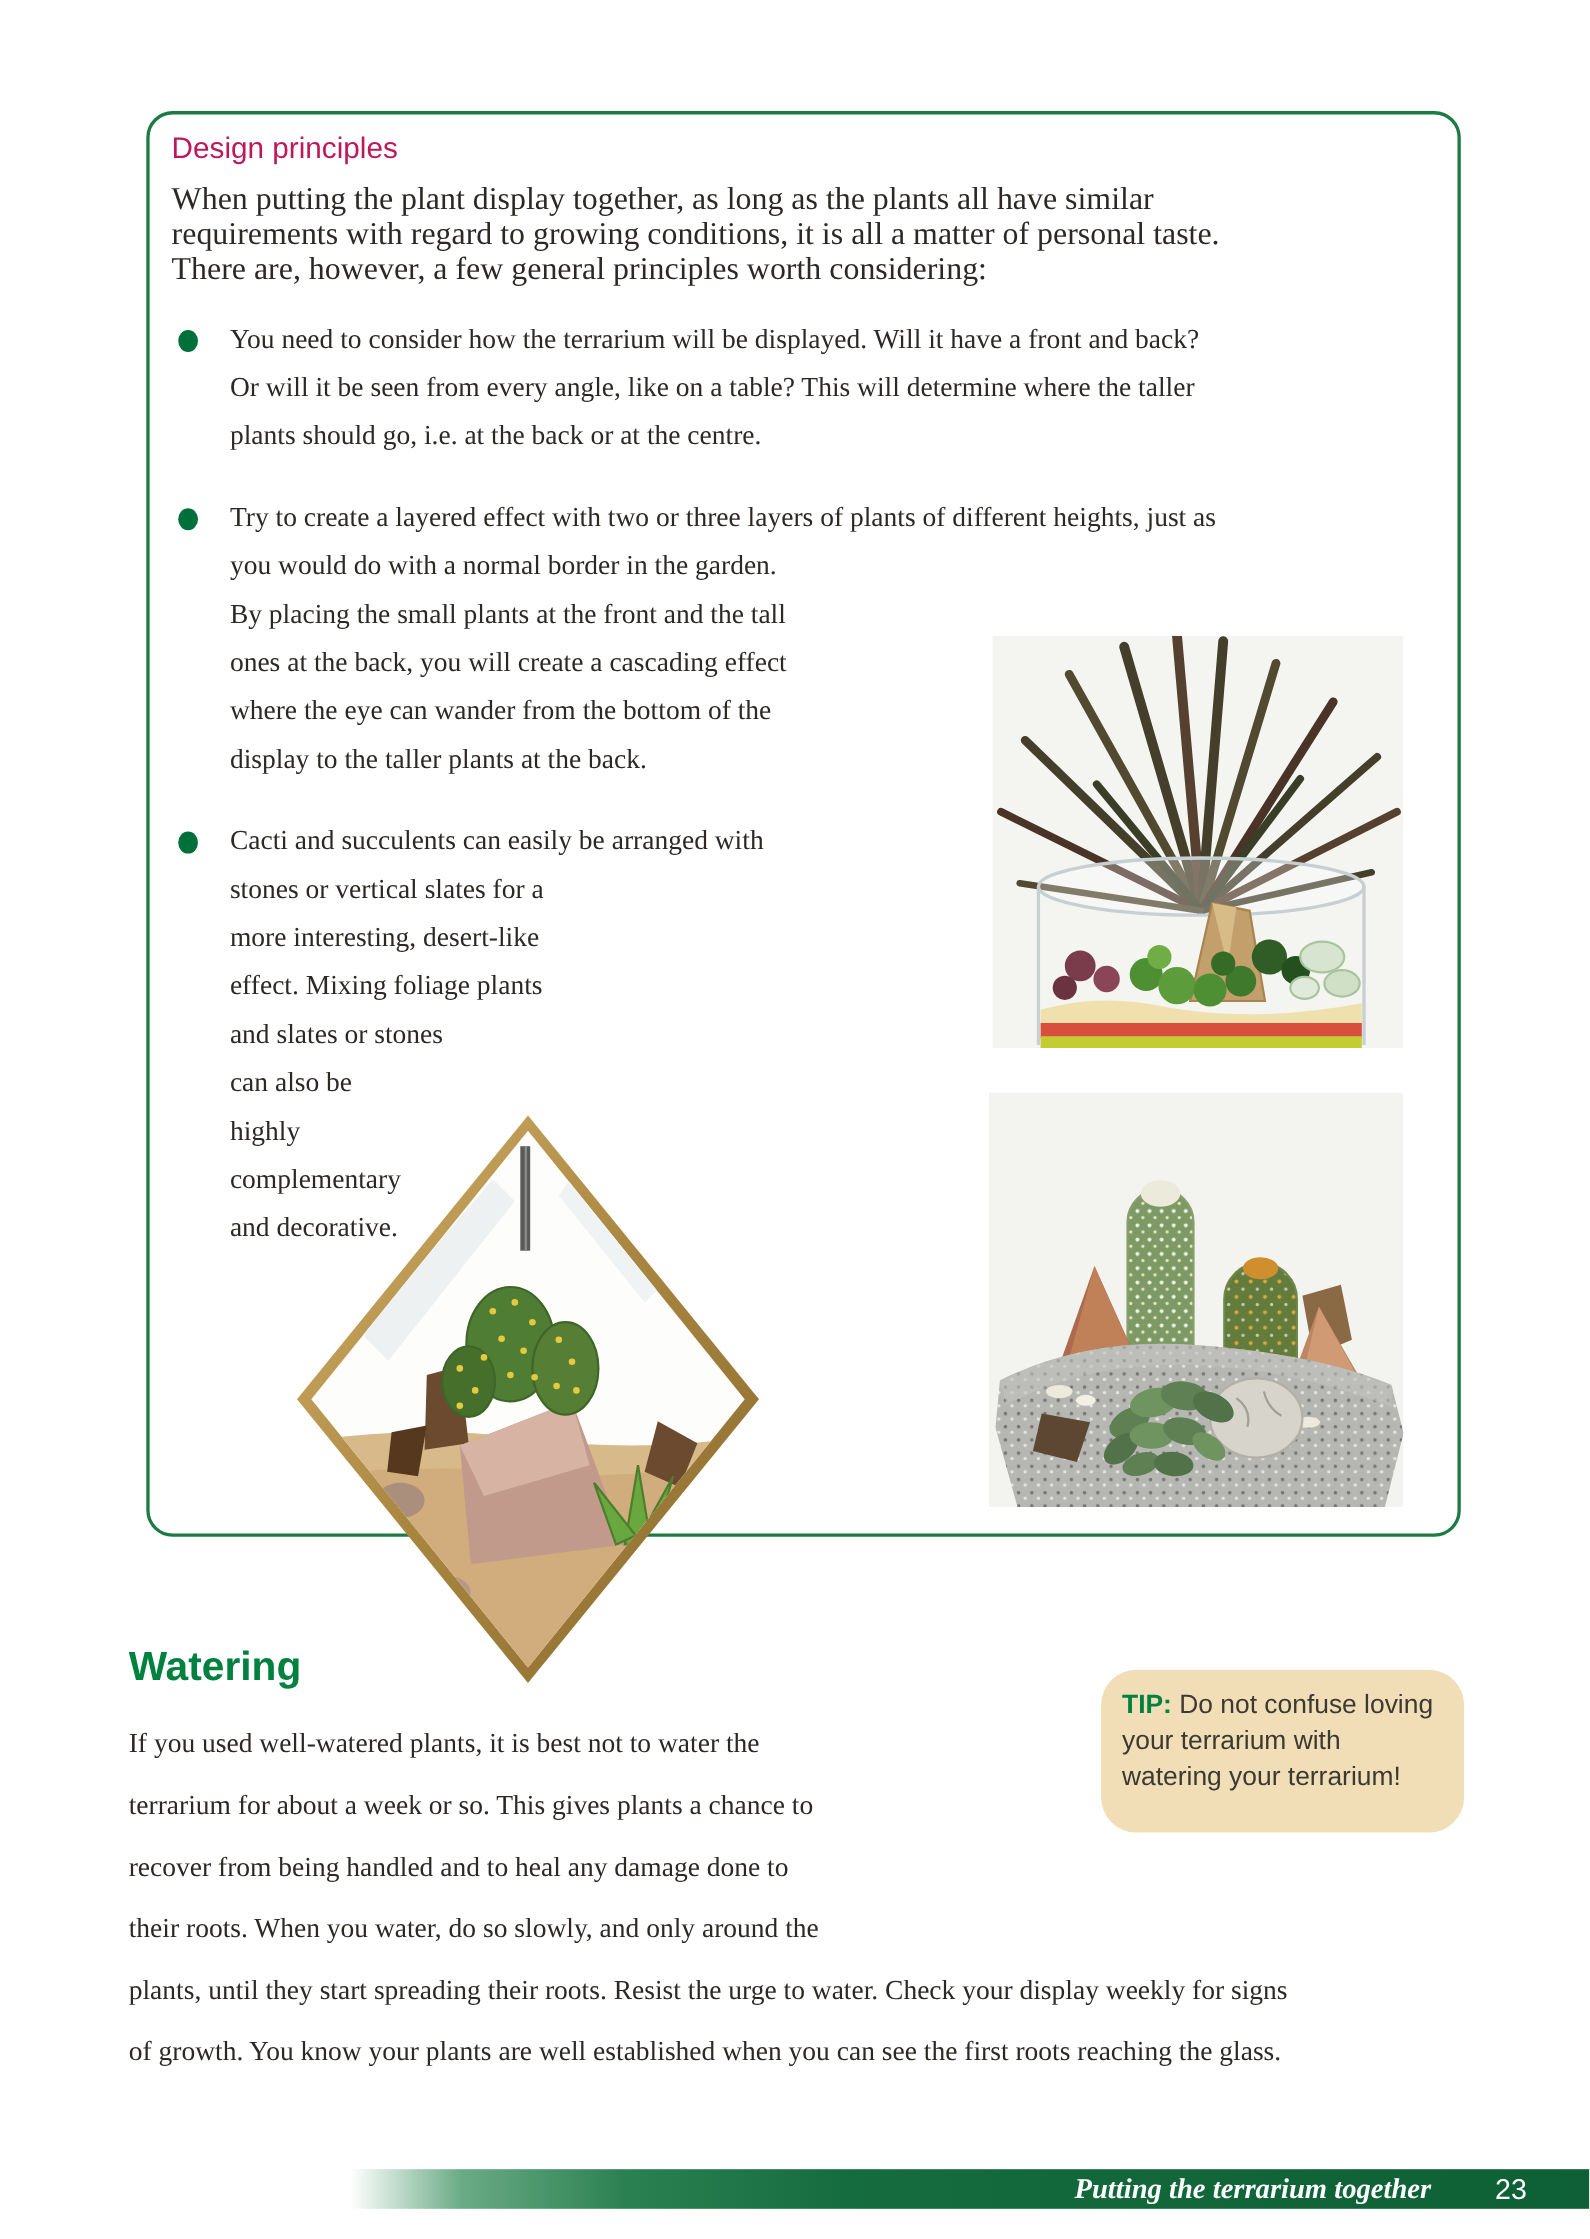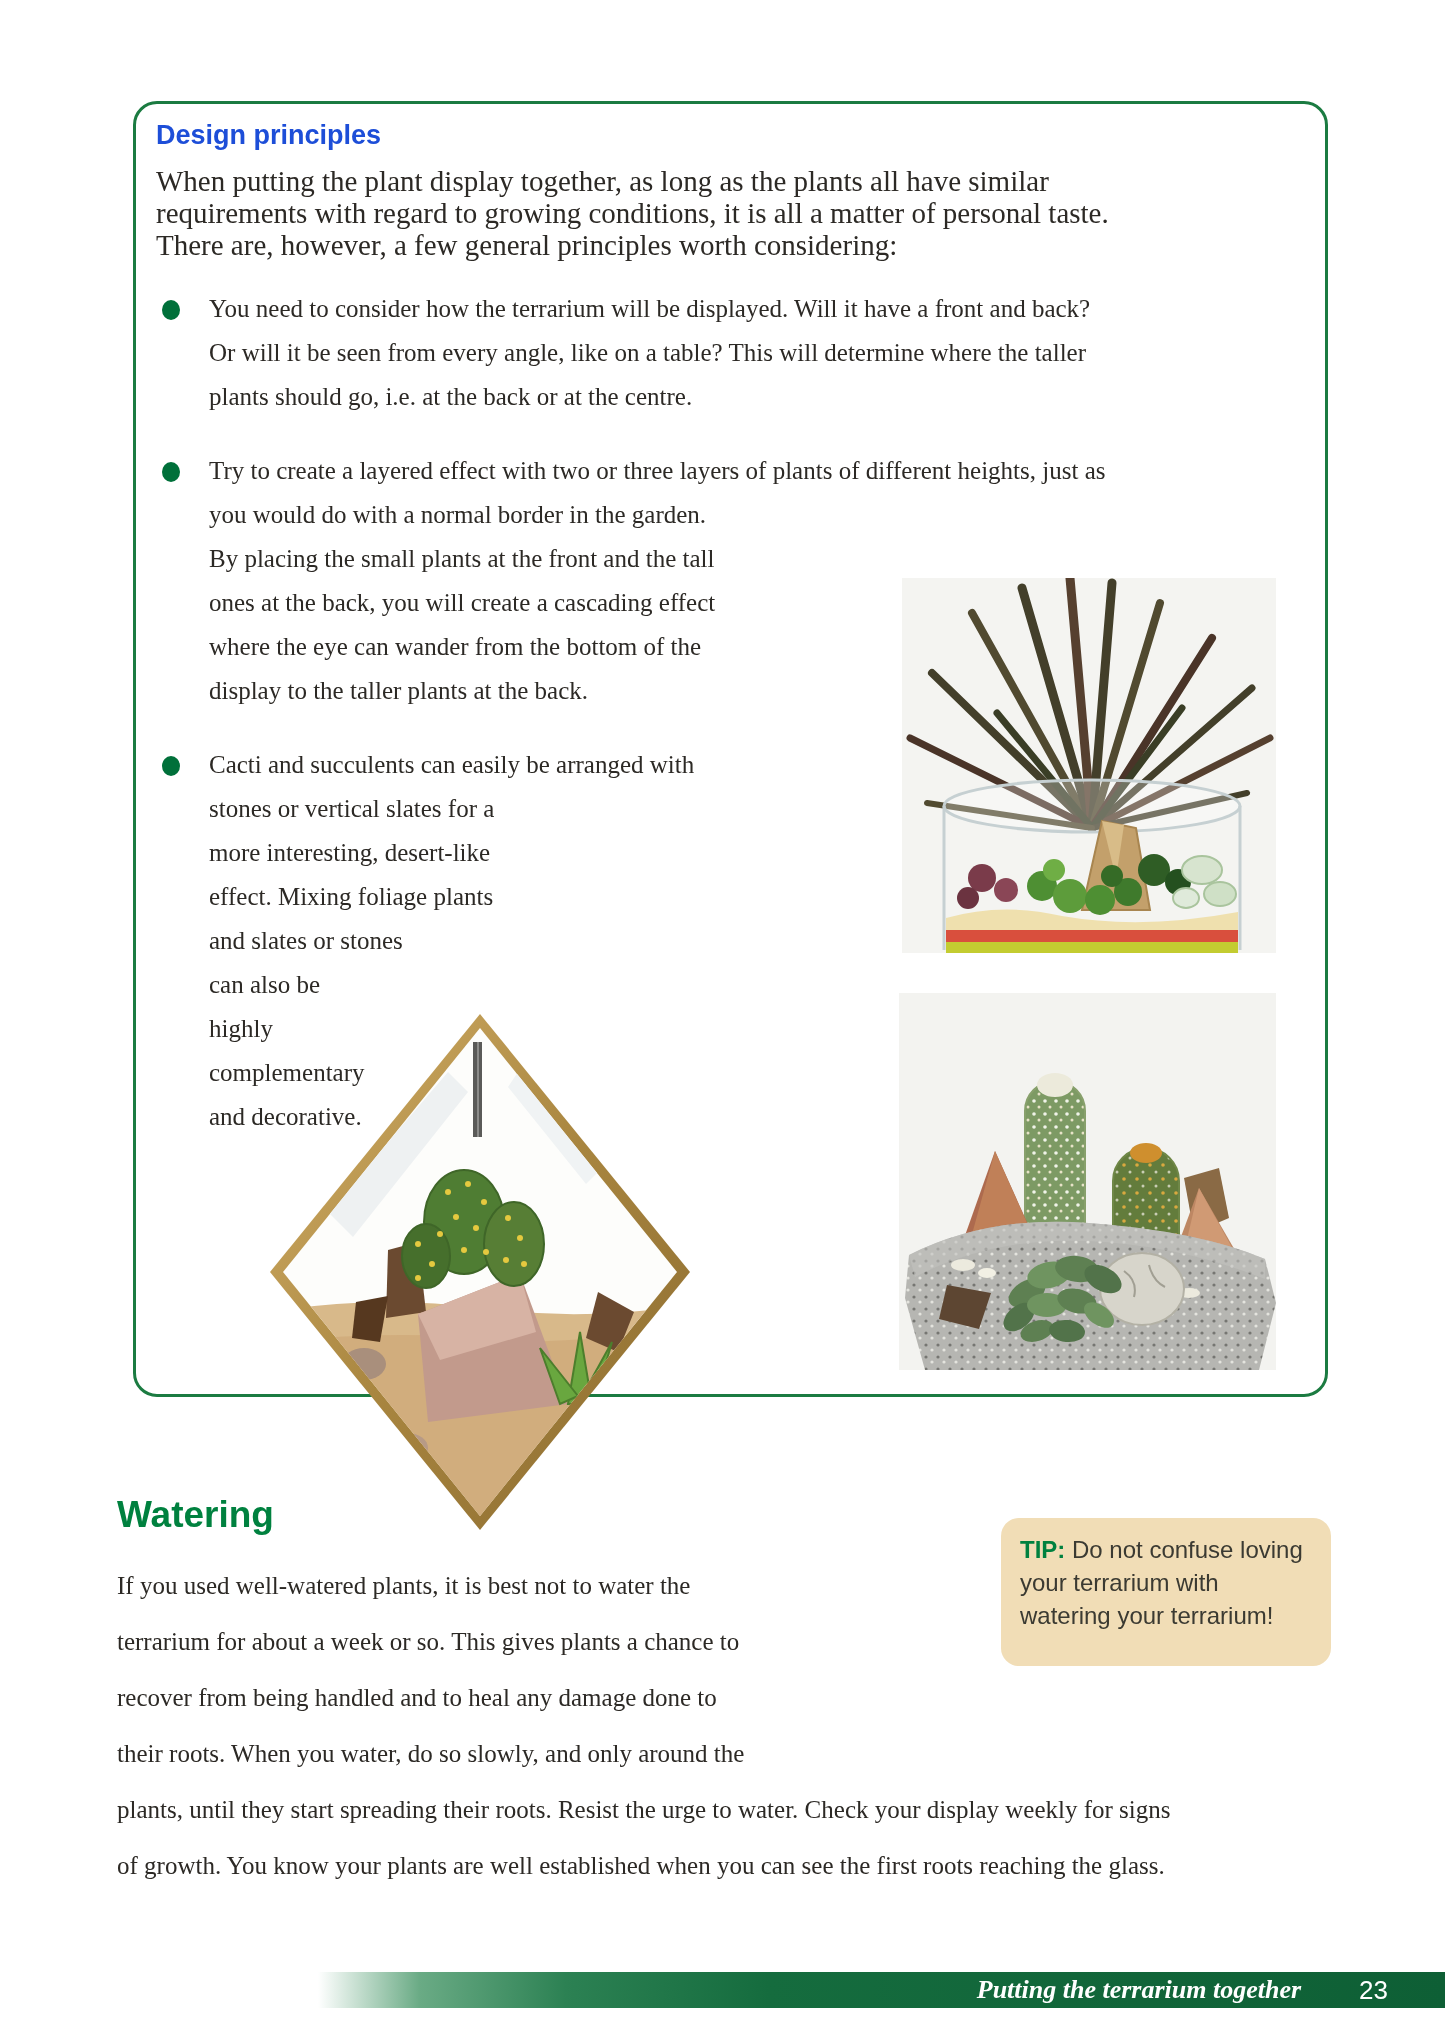--- a/index.html
+++ b/index.html
@@ -4,21 +4,21 @@
 <style>
   html,body{margin:0;padding:0;background:#ffffff;}
   .page{position:relative;width:1445px;height:2035px;background:#ffffff;overflow:hidden;
         font-family:"Liberation Serif", serif;color:#2c2925;}
 
   
   .design-box{position:absolute;left:133px;top:101px;width:1195px;height:1296px;
               border:3px solid #1b7b41;border-radius:24px;box-sizing:border-box;
               padding:16px 0 0 20px;}
   .design-box h3{margin:0 0 14px 0;font-family:"Liberation Sans", sans-serif;
-                 font-weight:bold;font-size:27px;color:#1d4ed8;}
+                 font-weight:normal;font-size:27px;color:#be185d;}
   .intro{margin:0 0 26px 0;max-width:985px;font-size:29px;line-height:32px;}
 
   ul.principles{list-style:none;margin:0;padding:0;}
   ul.principles li{position:relative;padding-left:53px;margin:0 0 30px 0;
                    font-size:25px;line-height:44px;}
   .dot{position:absolute;left:6px;top:13px;width:18px;height:20px;border-radius:50%;
        background:#00703a;}
   .li-body{position:relative;}
   .li-b1 .li-body{max-width:905px;}
   .li-b2 .li-body{max-width:930px;}
@@ -41,21 +41,21 @@
 
   
   .watering{position:absolute;left:117px;top:1494px;width:1060px;}
   .watering h2{margin:0 0 22px 0;font-family:"Liberation Sans", sans-serif;
                font-weight:bold;font-size:37px;color:#00813f;}
   .watering p{margin:0;font-size:25px;line-height:56px;}
   .tip-wrap{float:right;width:420px;height:184px;}
 
   
   .tip-box{position:absolute;left:1001px;top:1518px;width:330px;min-height:148px;
-           background:#f1ddb6;border-radius:18px;padding:15px 19px 17px 19px;
+           background:#f1ddb6;border-radius:32px;padding:15px 19px 17px 19px;
            box-sizing:border-box;font-family:"Liberation Sans", sans-serif;
            font-size:24px;line-height:33px;color:#3b3a32;}
   .tip-label{font-weight:bold;color:#00813f;}
 
   
   .footer-bar{position:absolute;left:318px;top:1972px;width:1127px;height:36px;
               background:linear-gradient(90deg, rgba(255,255,255,0) 0%, #6aab85 9%,
                          #2c8153 22%, #156c3e 40%, #0e5f35 100%);
               display:flex;align-items:center;justify-content:flex-end;
               gap:58px;padding-right:57px;box-sizing:border-box;color:#ffffff;}

